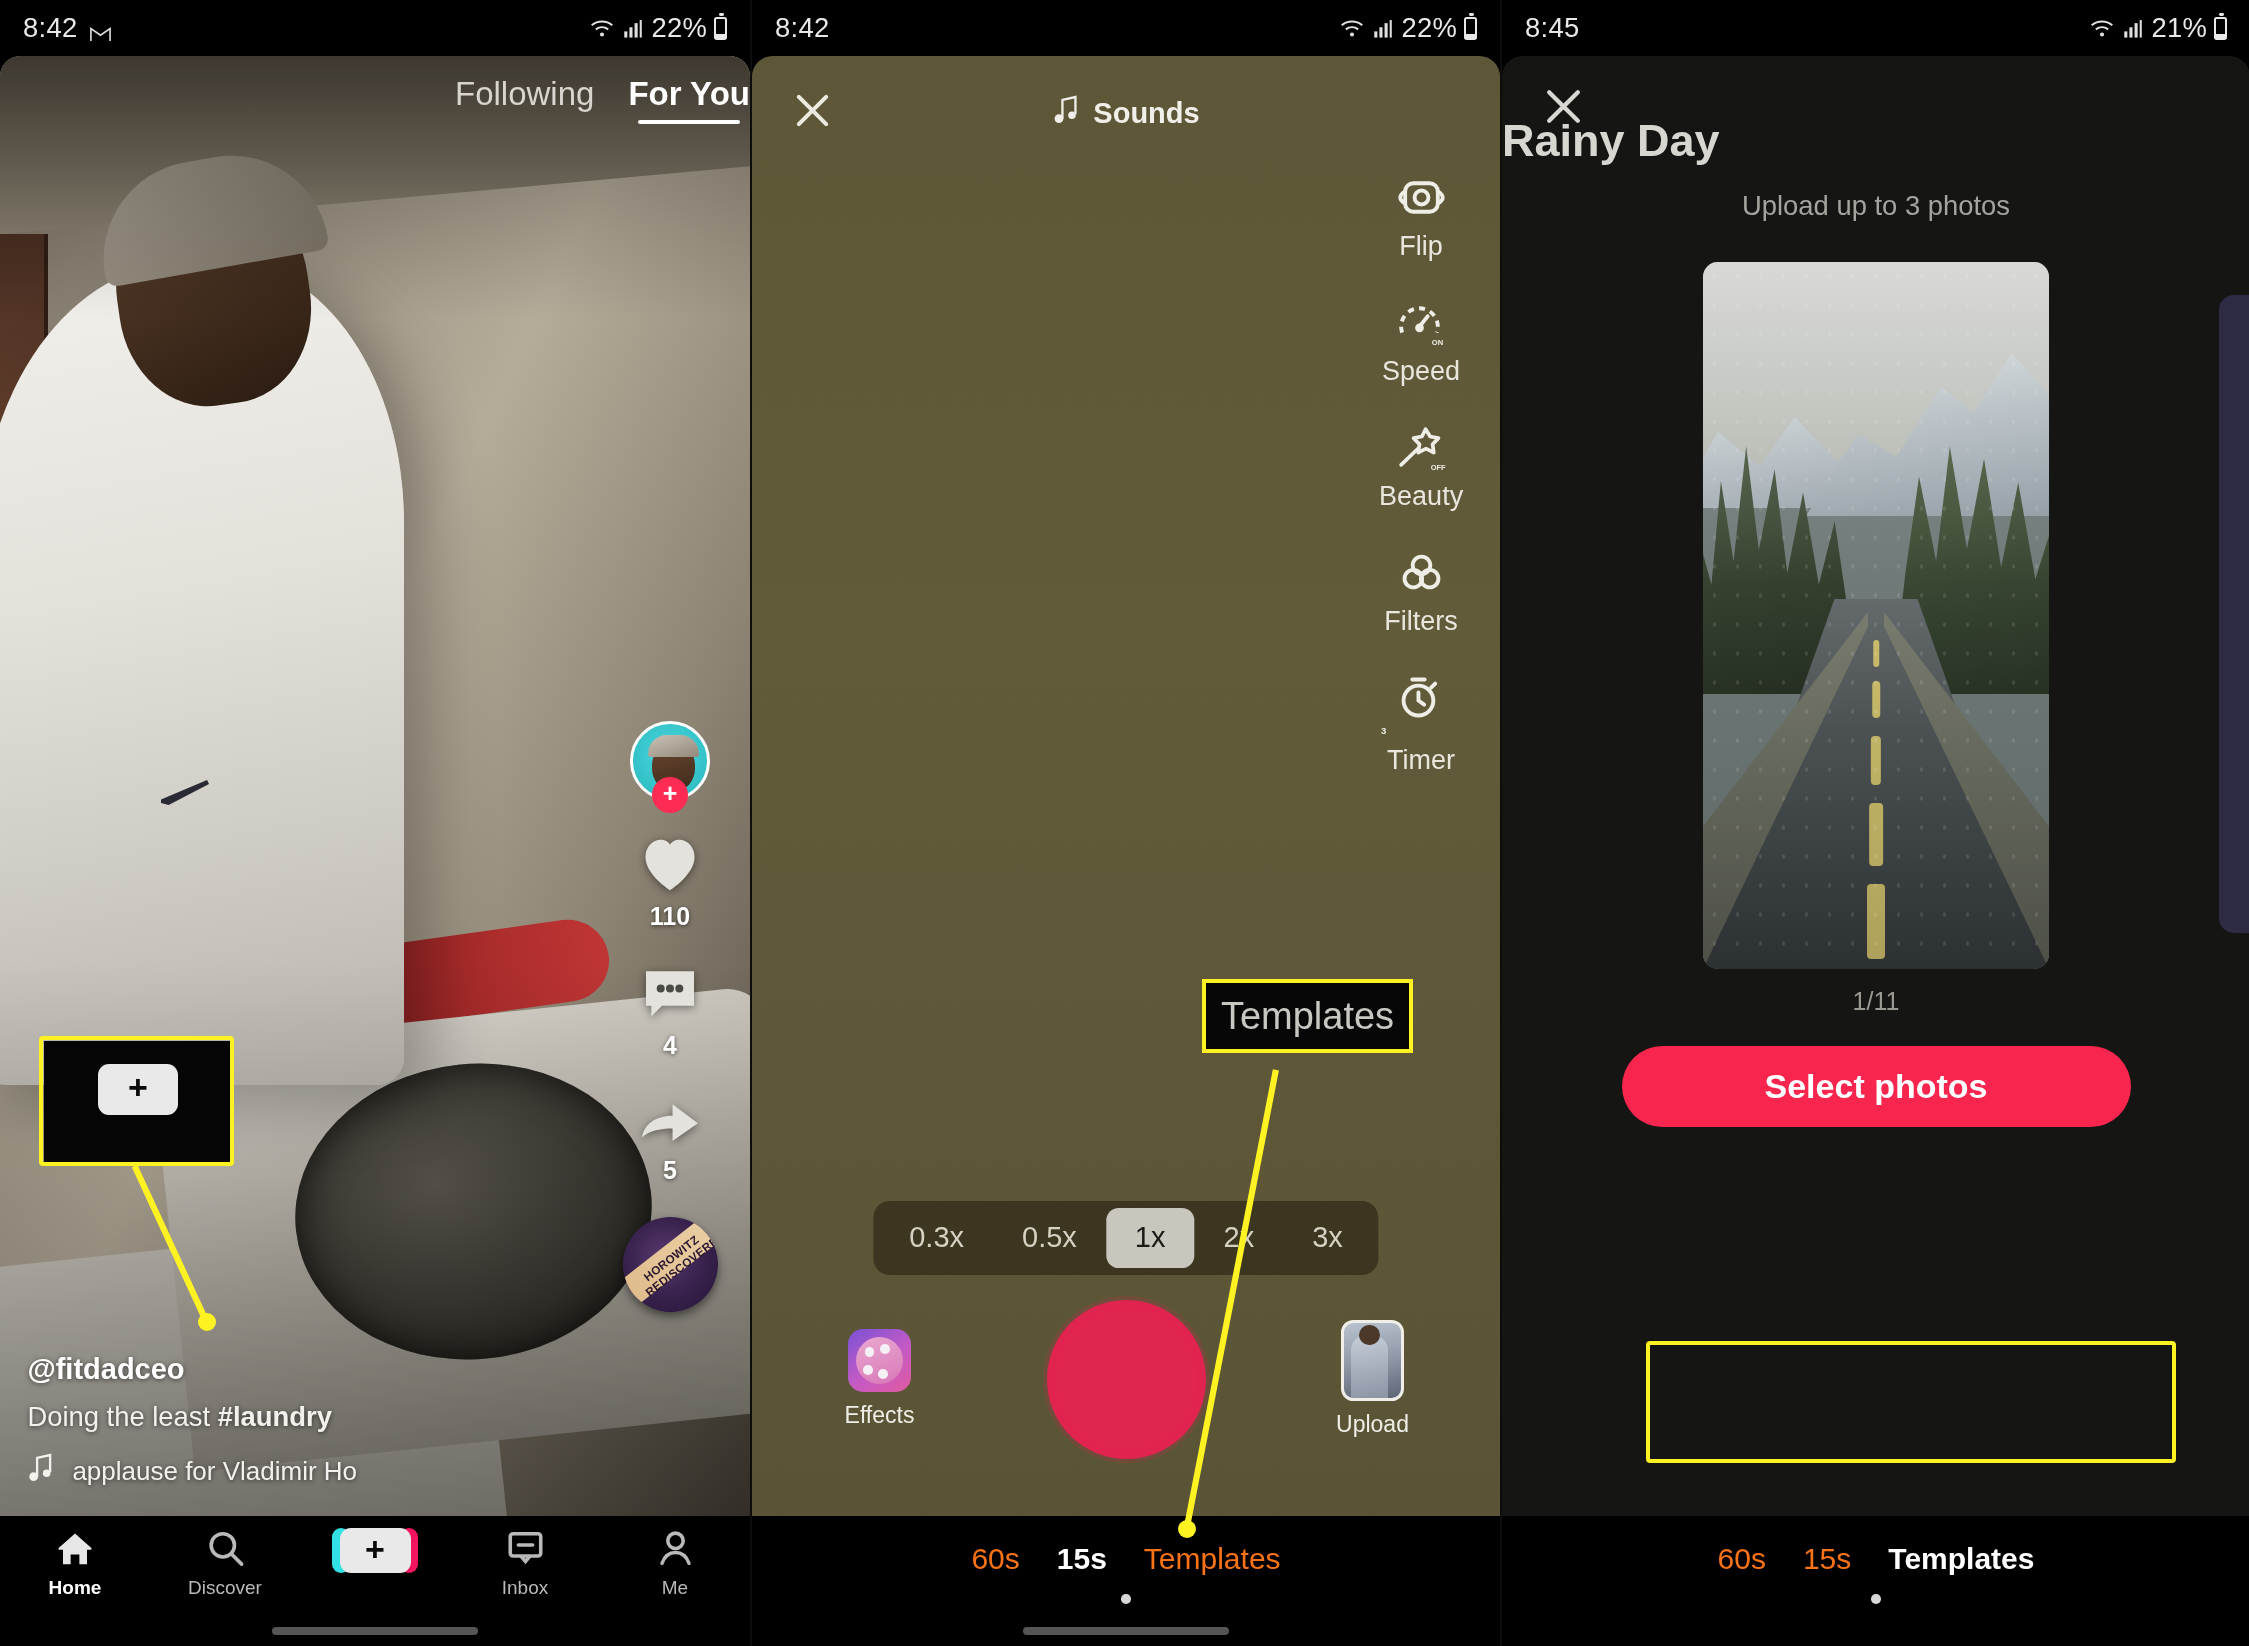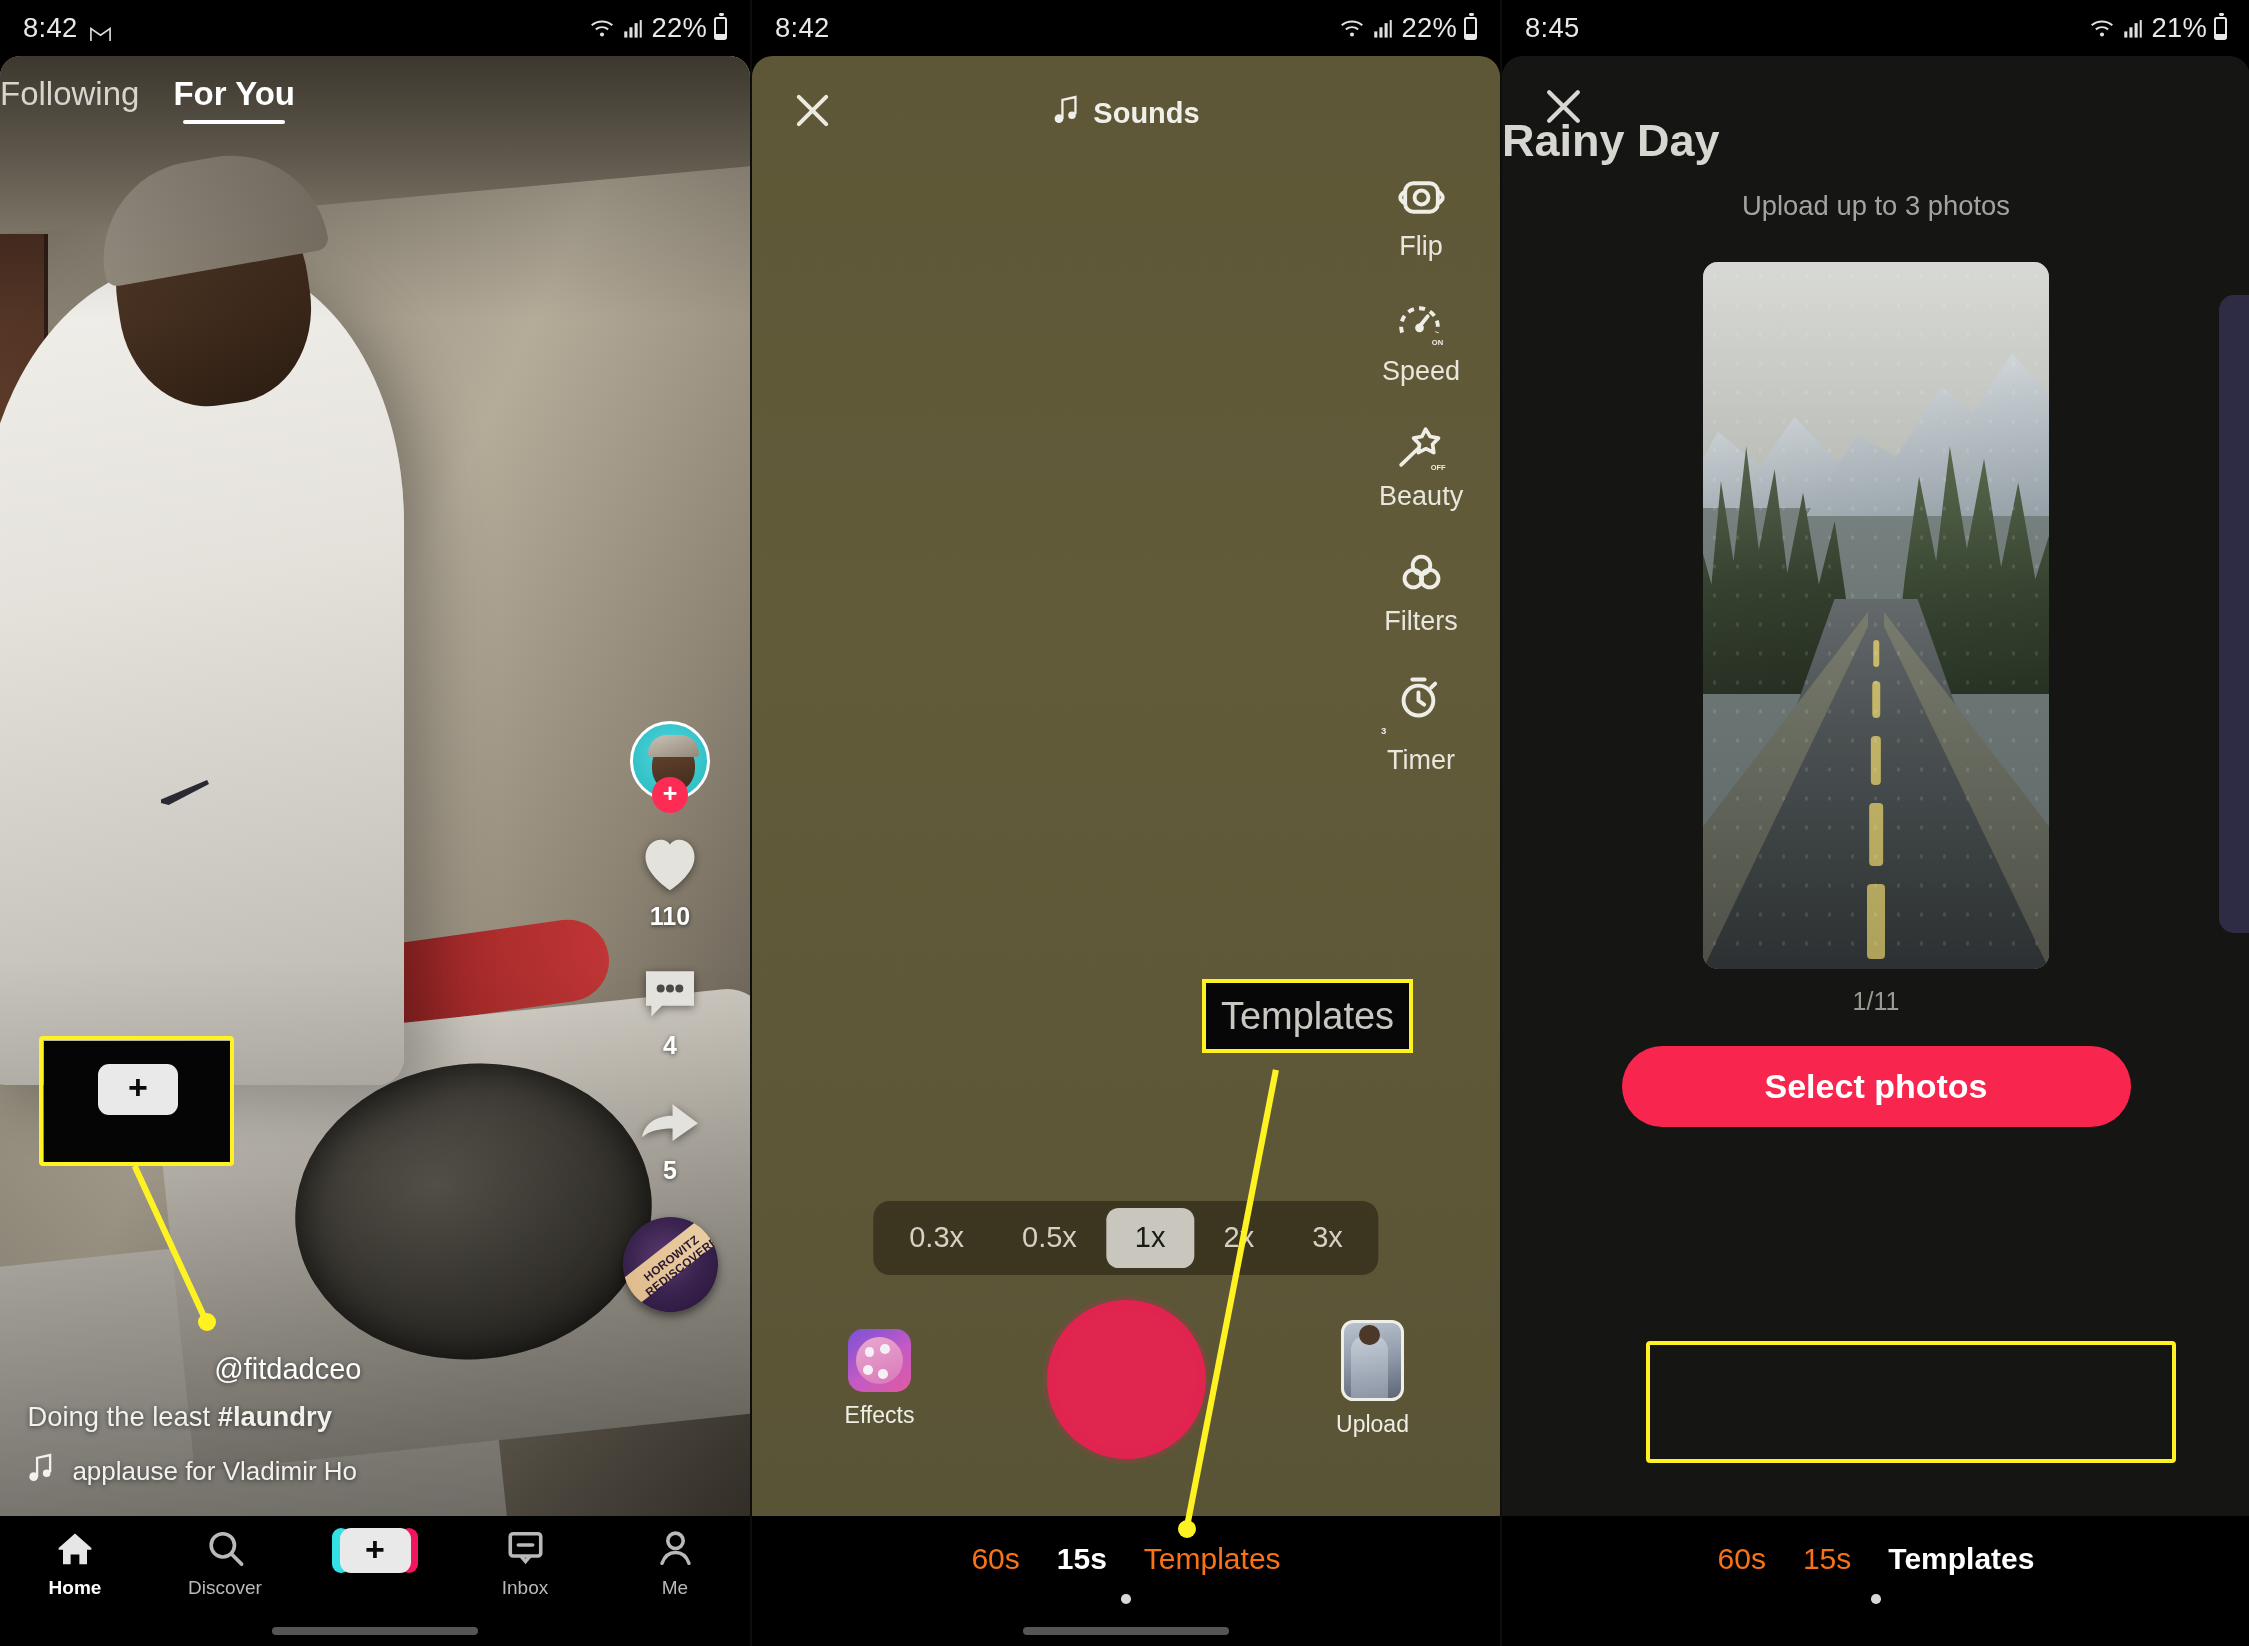--- a/index.html
+++ b/index.html
@@ -96,21 +96,21 @@
     position:absolute; left:161px; top:724px; width:48px; height:25px;
     background:#1b1b28;
     clip-path: polygon(0% 78%, 96% 0%, 100% 16%, 16% 100%, 0% 92%);
     opacity:.92;
   }
   .feed-overlay { position:absolute; inset:0; background: linear-gradient(180deg, rgba(0,0,0,.35) 0%, rgba(0,0,0,0) 18%, rgba(0,0,0,0) 62%, rgba(0,0,0,.32) 100%); }
 
   
   .feed-tabs {
     position:absolute; top:19px; left:0; right:0; z-index:20;
-    display:flex; justify-content:flex-start; align-items:flex-end; gap:34px;
+    display:flex; justify-content:flex-end; align-items:flex-end; gap:34px;
   }
   .feed-tab { color:#d9d5ce; font-size:33px; padding-bottom:11px; position:relative; }
   .feed-tab.active { color:#ffffff; font-weight:bold; }
   .feed-tab.active::after {
     content:""; position:absolute; left:9.6px; right:9.6px; bottom:0; height:4.1px; background:#fff; border-radius:2.1px;
   }
 
   
   .rail { position:absolute; right:25px; top:665px; width:110px; z-index:25; display:flex; flex-direction:column; align-items:center; gap:32px; }
   .rail-item { display:flex; flex-direction:column; align-items:center; }
@@ -145,21 +145,21 @@
   .disc-band {
     position:absolute; left:-8.2px; top:27.4px; width:117px; height:30px;
     background: linear-gradient(90deg,#e8c38f,#f3d9a9);
     transform: rotate(-38deg); opacity:.95;
   }
   .disc-txt { position:absolute; left:11px; top:33px; width:82px; transform:rotate(-38deg);
       color:#2a1630; font-size:11.7px; font-weight:bold; letter-spacing:0.3px; text-align:center; }
 
   
   .caption { position:absolute; left:27.4px; bottom:25px; z-index:25; width:521px; }
-  .cap-user { color:#fff; font-size:29px; font-weight:normal; text-shadow:0 1.4px 5.5px rgba(0,0,0,.6);text-align:center; }
+  .cap-user { color:#fff; font-size:29px; font-weight:bold; text-shadow:0 1.4px 5.5px rgba(0,0,0,.6); }
   .cap-text { color:#f2f1ee; font-size:27.4px; margin-top:15px; text-shadow:0 1.4px 5.5px rgba(0,0,0,.6); }
   .cap-text b { font-weight:bold; }
   .cap-music { display:flex; align-items:center; gap:19px; margin-top:19px; color:#f2f1ee; font-size:26px; text-shadow:0 1.4px 5.5px rgba(0,0,0,.6); }
 
   
   .bottomnav {
     position:absolute; left:0; right:0; bottom:0; height:130px; background:#000; z-index:40;
     display:flex; align-items:flex-start; justify-content:space-around; padding-top:12.3px;
   }
   .nav-item { display:flex; flex-direction:column; align-items:center; gap:6.9px; width:123px; }

